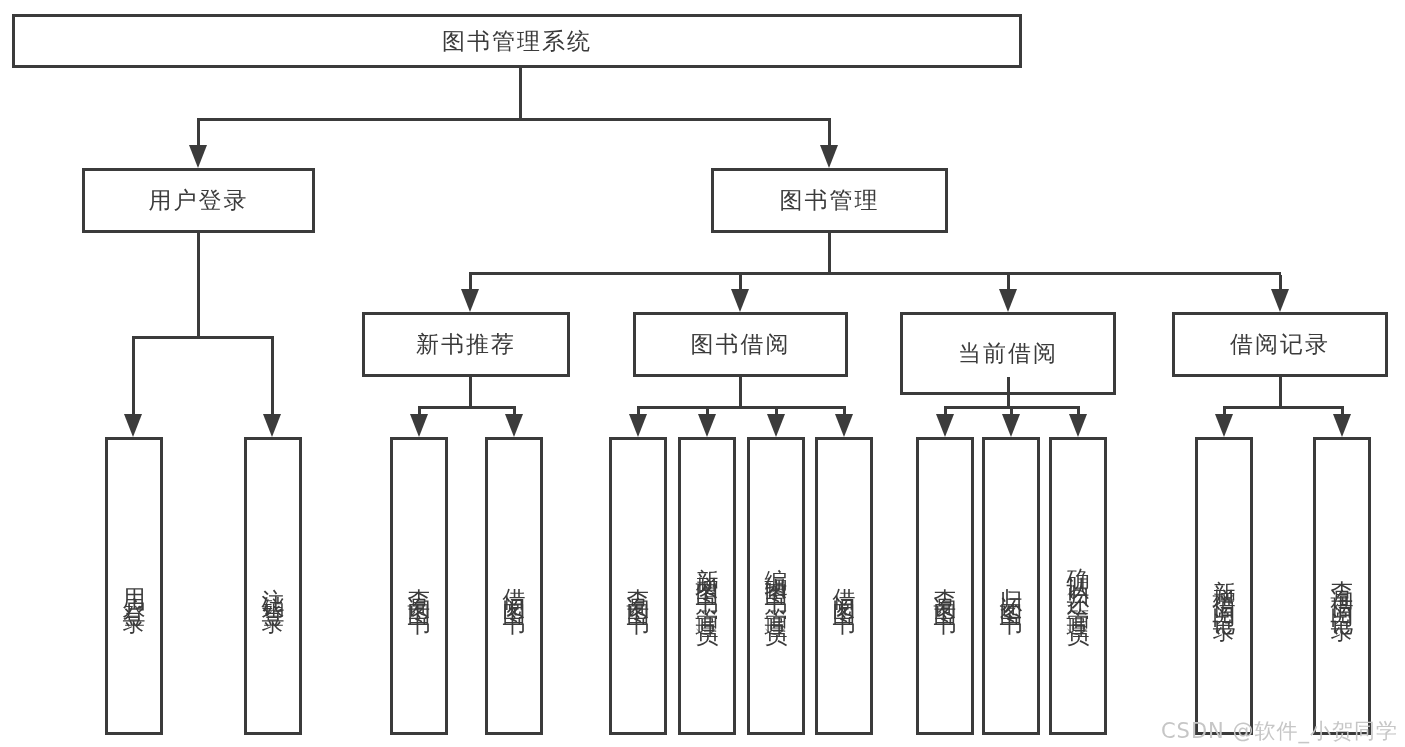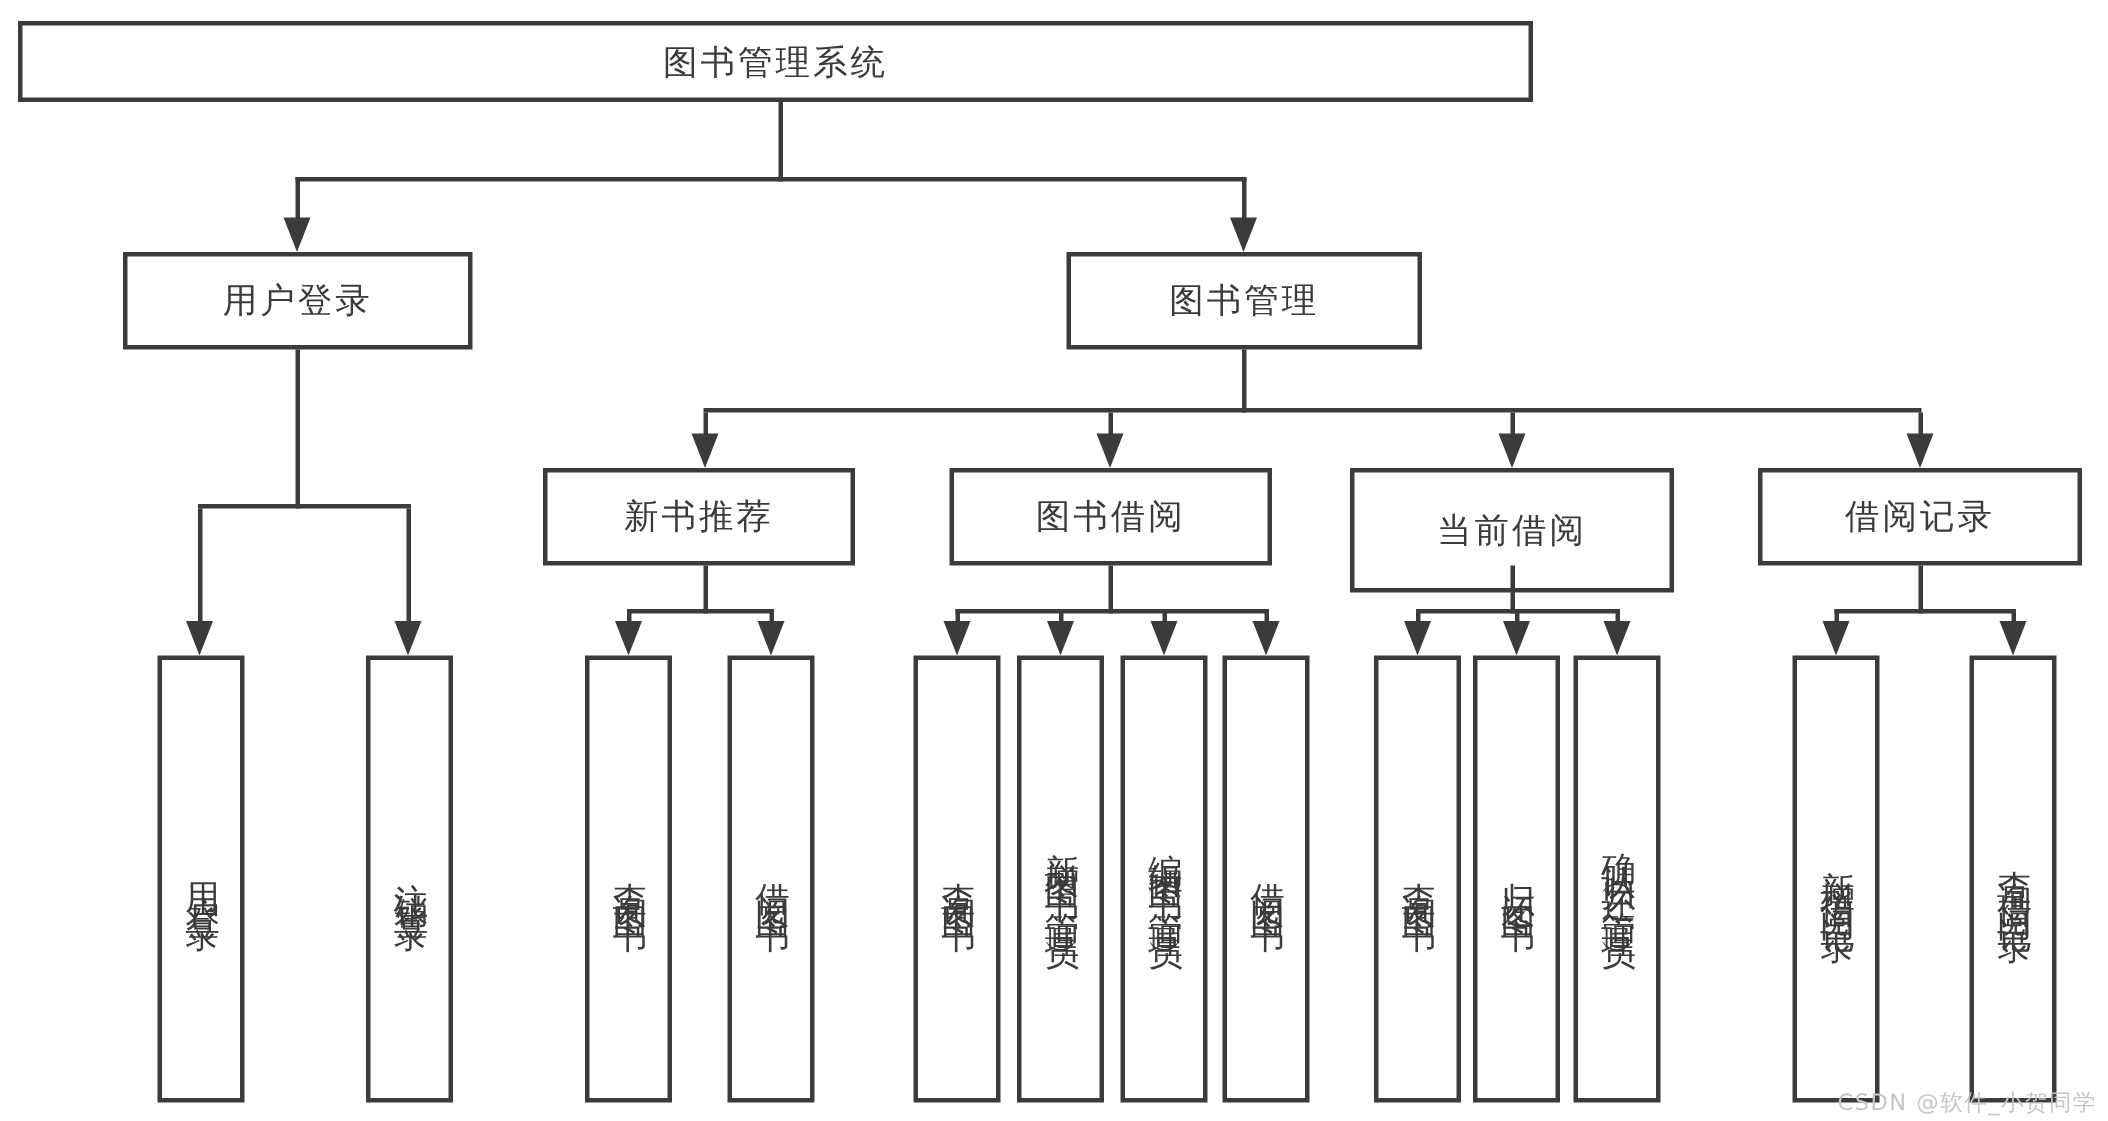--- a/index.html
+++ b/index.html
@@ -42,21 +42,21 @@
     position: absolute;
     width: 0; height: 0;
     border-left: 9px solid transparent;
     border-right: 9px solid transparent;
     border-top: 23px solid var(--line, #3b3b3b);
   }
   .watermark {
     position: absolute;
     right: 7px;
     bottom: 2px;
-    font-size: 15px;
+    font-size: 21px;
     letter-spacing: 1px;
     color: var(--watermark, #c6c6c6);
     z-index: 5;
     white-space: nowrap;
   }
 </style>
 </head>
 <body>
 
 <div class="stage">

